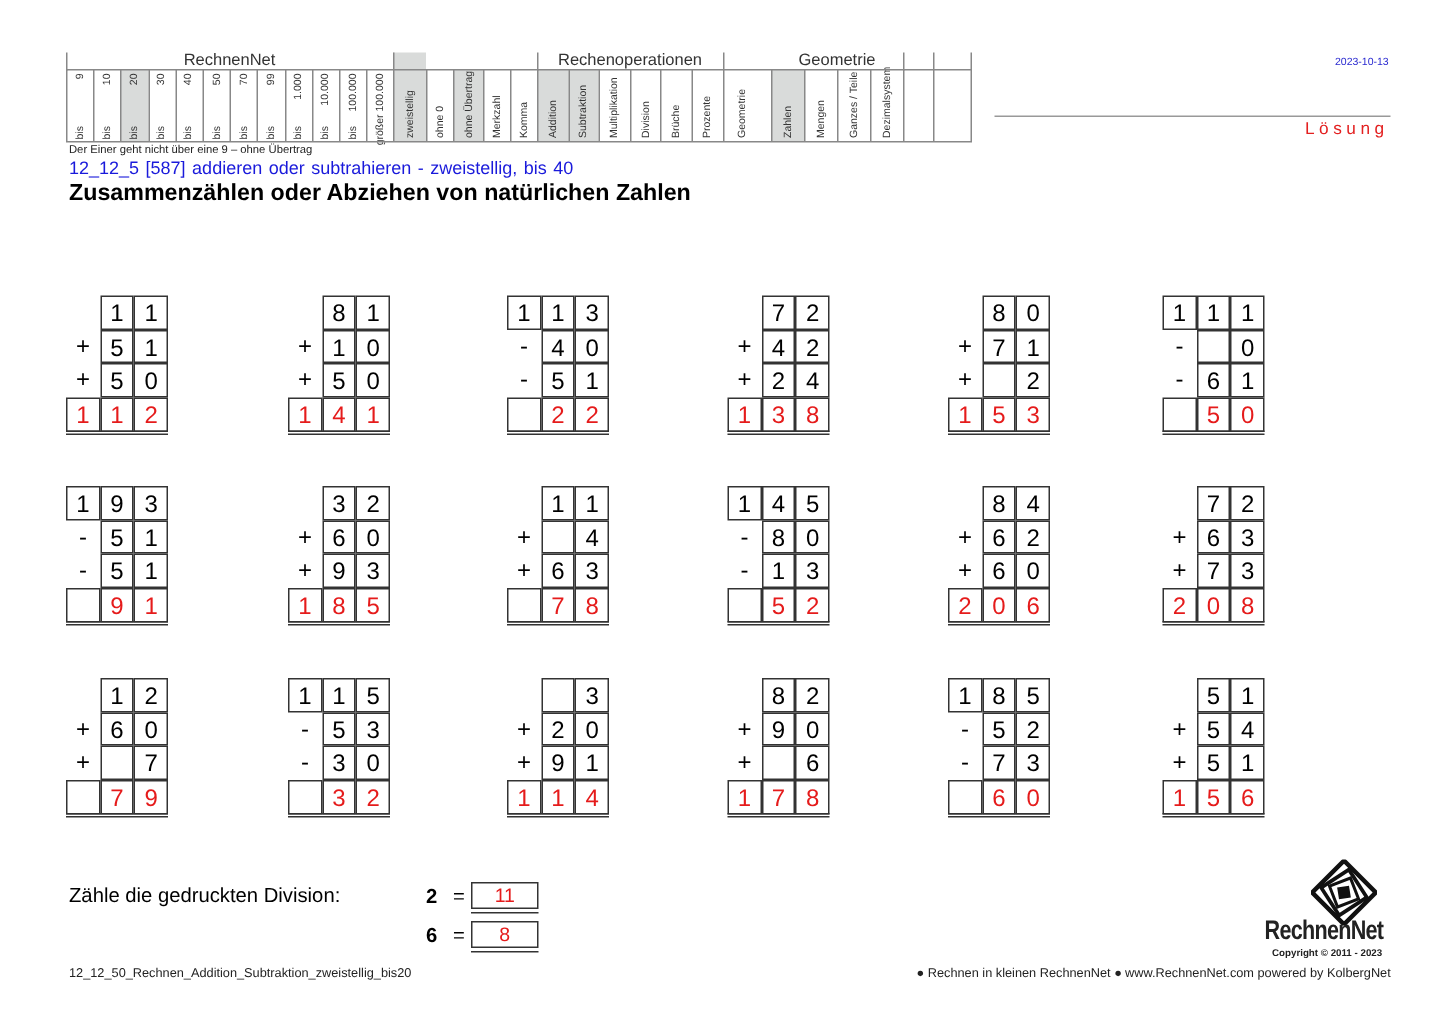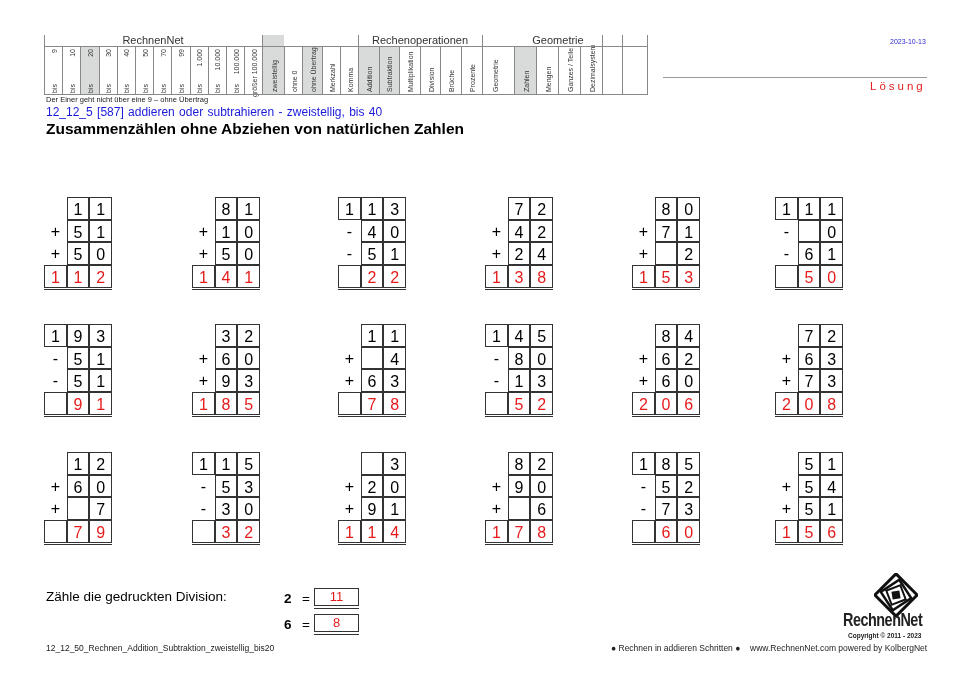--- a/index.html
+++ b/index.html
@@ -149,21 +149,21 @@
     <div class="vline" style="left:314px;top:0;height:12px;"></div>
     <div class="vline" style="left:558px;top:0;height:12px;"></div>
   </div>
 
 <div class="abs date">2023-10-13</div>
 <div class="abs rline"></div>
 <div class="abs loesung">Lösung</div>
 
 <div class="abs note">Der Einer geht nicht über eine 9 – ohne Übertrag</div>
 <div class="abs subtitle">12_12_5   [587]   addieren oder subtrahieren - zweistellig, bis 40</div>
-<div class="abs title">Zusammenzählen ohne Abziehen von natürlichen Zahlen</div>
+<div class="abs title">Zusammenzählen oder Abziehen von natürlichen Zahlen</div>
 
 <div id="problems">
     <div class="prob" style="left:44px;top:197px;">
       <div class="cell" style="left:0.0px;top:0.0px;"></div>
       <div class="cell b" style="left:22.7px;top:0.0px;">1</div>
       <div class="cell b" style="left:45.4px;top:0.0px;">1</div>
       <div class="cell" style="left:0.0px;top:22.7px;">+</div>
       <div class="cell b" style="left:22.7px;top:22.7px;">5</div>
       <div class="cell b" style="left:45.4px;top:22.7px;">1</div>
       <div class="cell" style="left:0.0px;top:45.4px;">+</div>
@@ -450,14 +450,14 @@
       <rect x="-11" y="-11" width="22" height="22" fill="none" stroke="#111" stroke-width="2.5" transform="rotate(12)"></rect>
       <rect x="-7.5" y="-7.5" width="15" height="15" fill="none" stroke="#111" stroke-width="2" transform="rotate(24)"></rect>
       <rect x="-4" y="-4" width="8" height="8" fill="#111" transform="rotate(36)"></rect>
     </g>
   </svg>
 </div>
 <div class="abs logo-text">RechnenNet</div>
 <div class="abs copy">Copyright © 2011 - 2023</div>
 
 <div class="abs footer-l">12_12_50_Rechnen_Addition_Subtraktion_zweistellig_bis20</div>
-<div class="abs footer-m">● Rechnen in addieren Schritten ●</div>
+<div class="abs footer-m">● Rechnen in kleinen RechnenNet ●</div>
 <div class="abs footer-r">www.RechnenNet.com powered by KolbergNet</div>
 
 </body></html>

